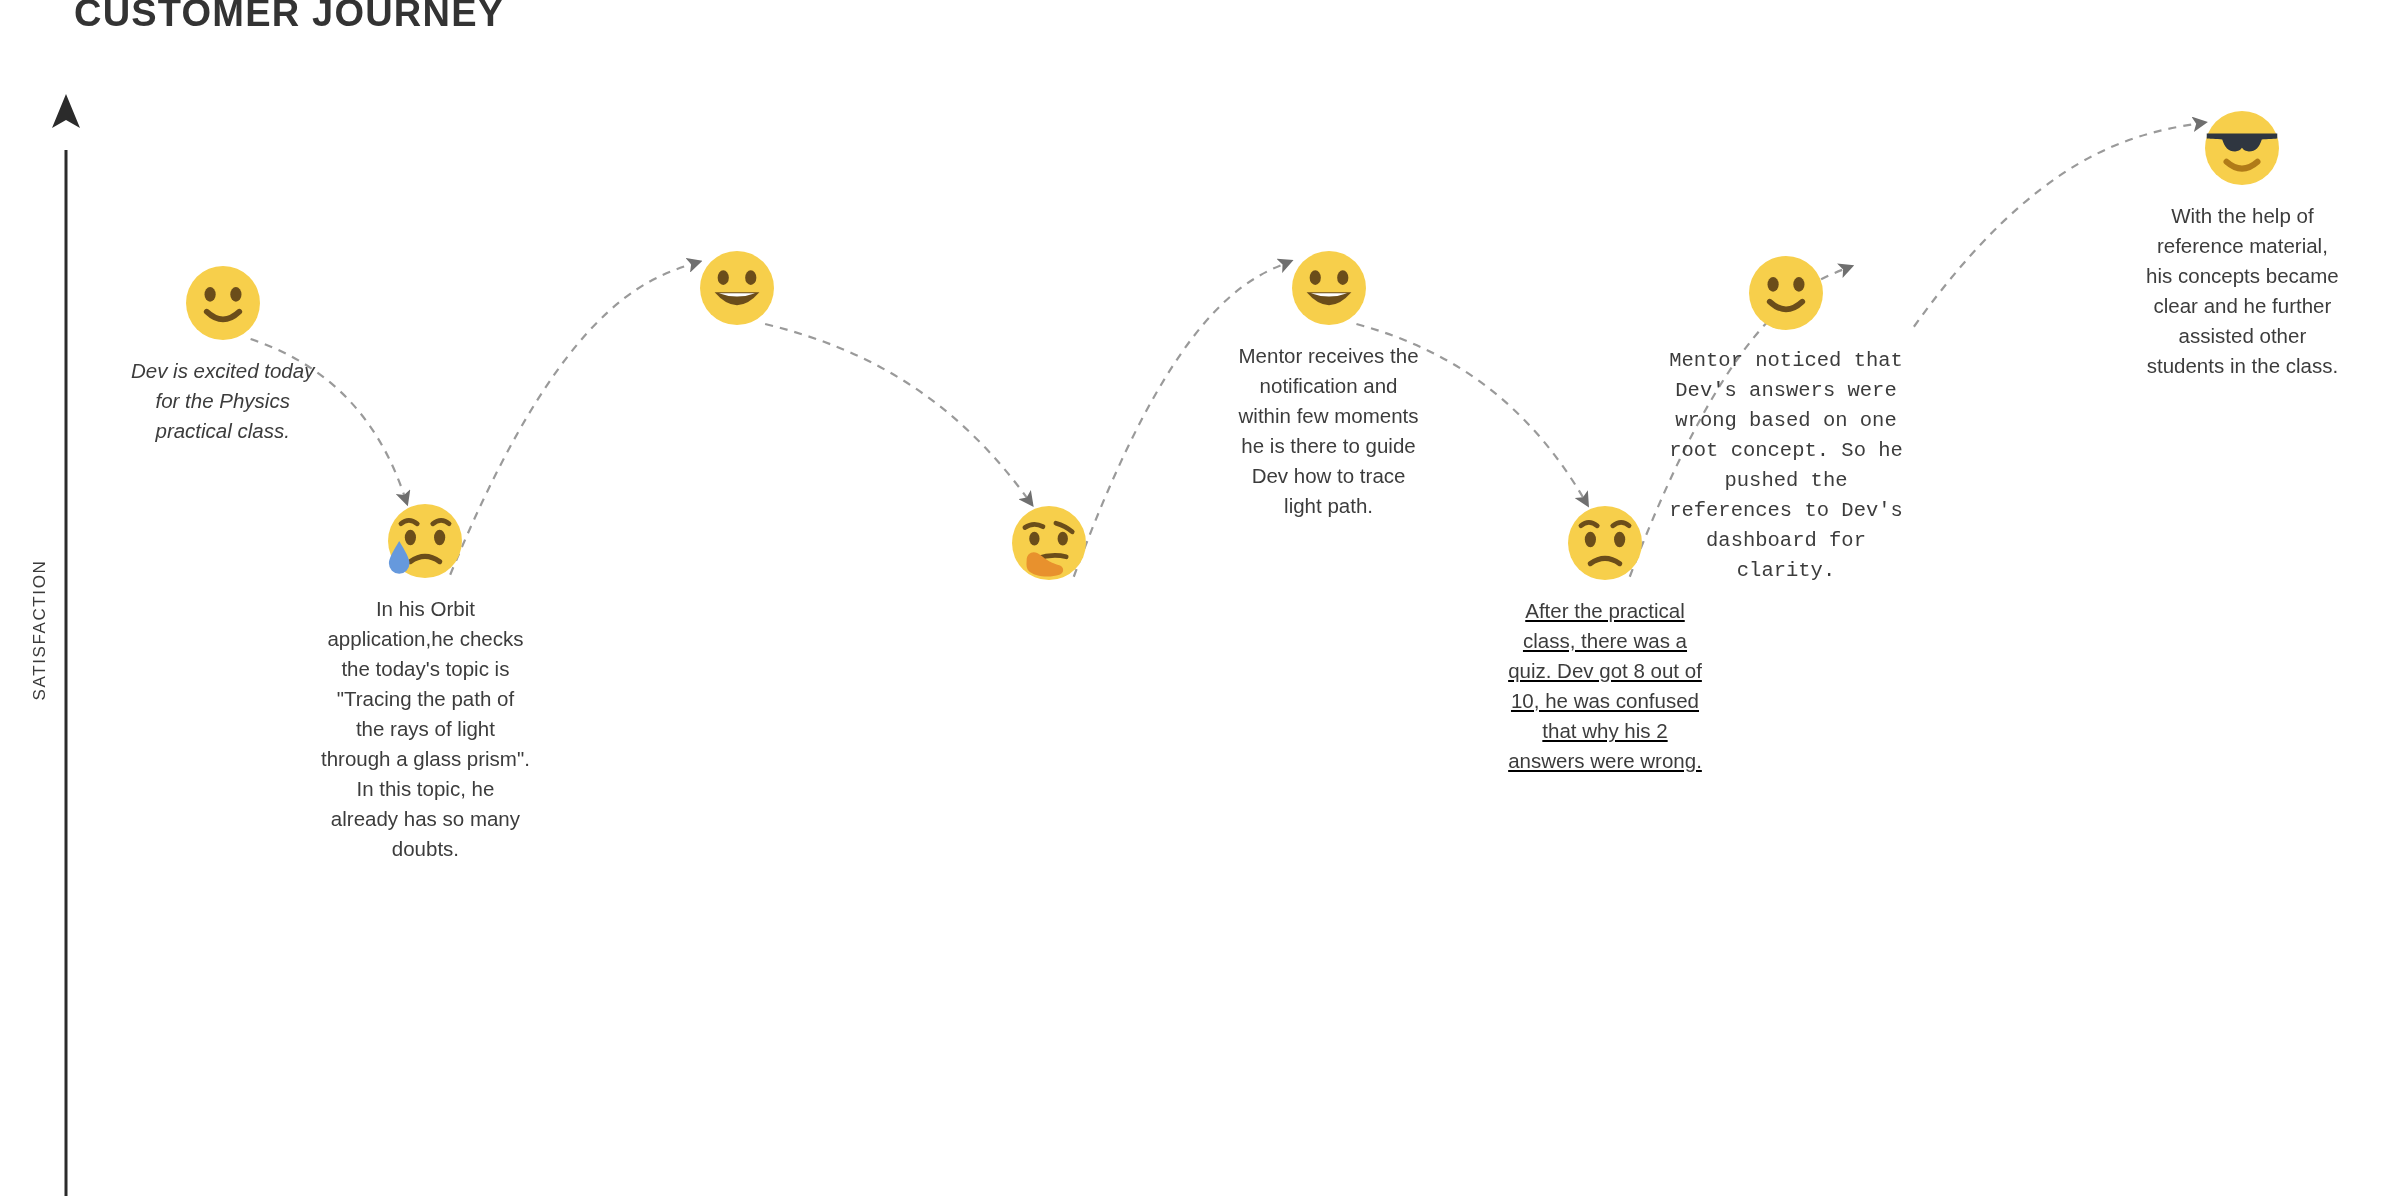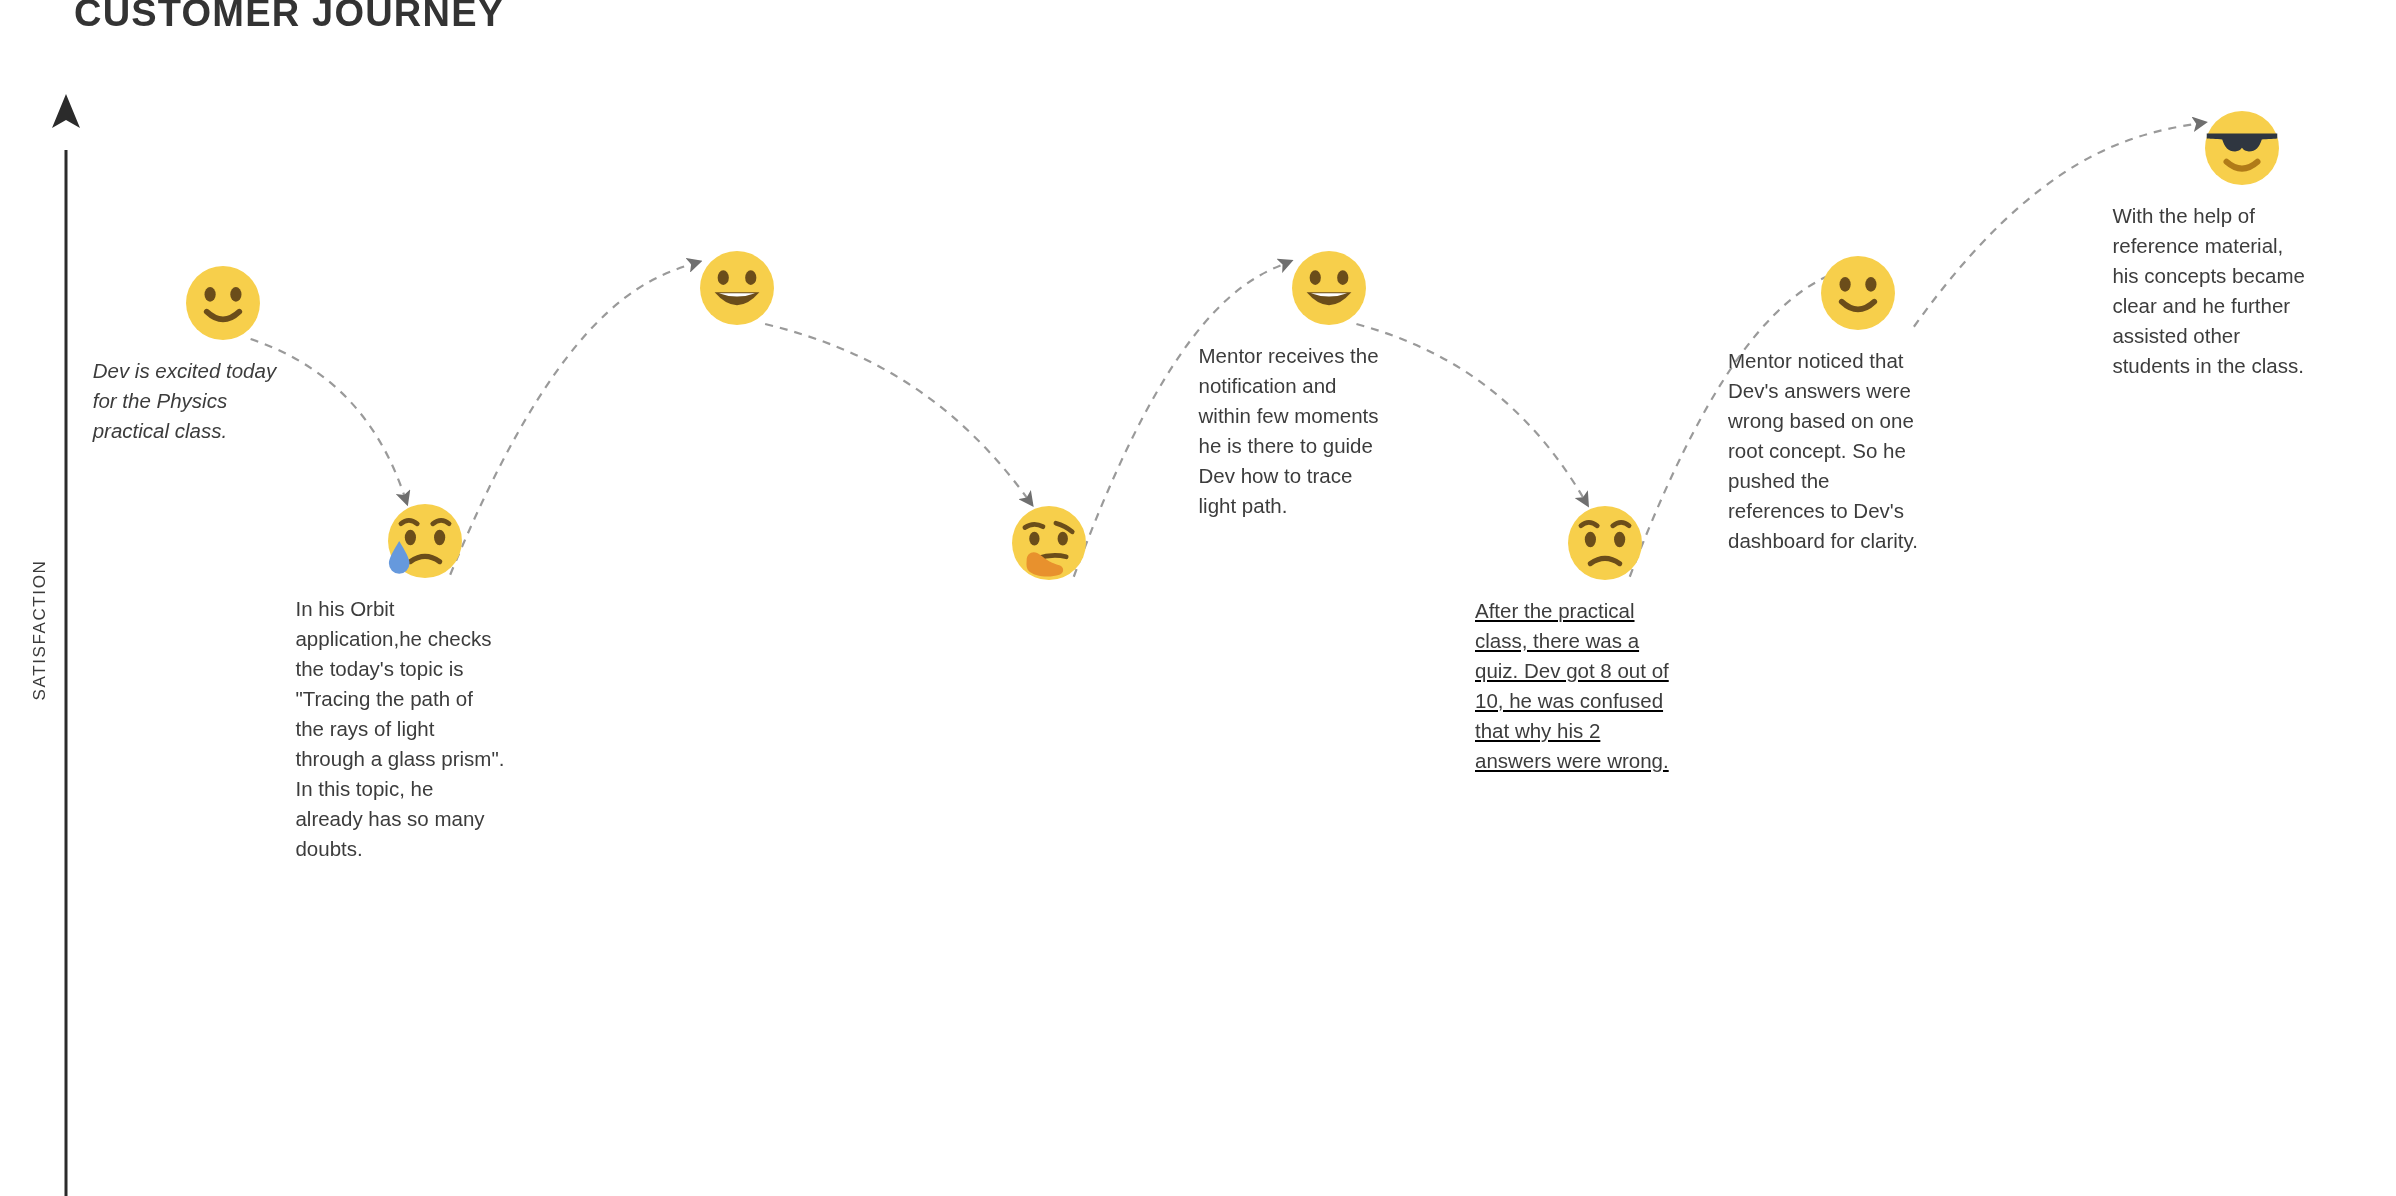--- a/index.html
+++ b/index.html
@@ -29,21 +29,21 @@
     left:-60px;
     top:620px;
     width:200px;
     text-align:center;
     transform:rotate(-90deg);
     font-size:17px;
     letter-spacing:1.6px;
     color:#3b3b3b;
     white-space:nowrap;
   }
-  .stage{ position:absolute; width:260px; text-align:left; }
+  .stage{ position:absolute; width:260px; text-align:center; }
   .stage .caption{
     font-size:20.5px;
     line-height:30px;
     color:#3c3c3c;
     margin-top:10px;
     white-space:pre-line;
   }
   .emoji{
     width:86px;height:86px;
     margin:0 auto;
@@ -159,21 +159,21 @@
     <path d="M33,74 Q50,62 67,74" stroke="#6b4d1a" stroke-width="6" fill="none" stroke-linecap="round"></path>
   </svg>
   <div class="caption">After the practical
 class, there was a
 quiz. Dev got 8 out of
 10, he was confused
 that why his 2
 answers were wrong.</div>
 </div>
 
-<div class="stage" id="stage-7-el" style="left: 1728px; top: 250px;">
+<div class="stage" id="stage-7-el" style="left: 1656px; top: 250px; font-family: Liberation Mono, monospace;">
   <svg class="emoji" viewBox="0 0 100 100">
     <circle cx="50" cy="50" r="43" fill="#f7cf4b"></circle>
     <ellipse cx="35" cy="40" rx="6.5" ry="8.5" fill="#6b4d1a"></ellipse>
     <ellipse cx="65" cy="40" rx="6.5" ry="8.5" fill="#6b4d1a"></ellipse>
     <path d="M31,60 Q50,78 69,60" stroke="#6b4d1a" stroke-width="6.5" fill="none" stroke-linecap="round"></path>
   </svg>
   <div class="caption">Mentor noticed that
 Dev's answers were
 wrong based on one
 root concept. So he

